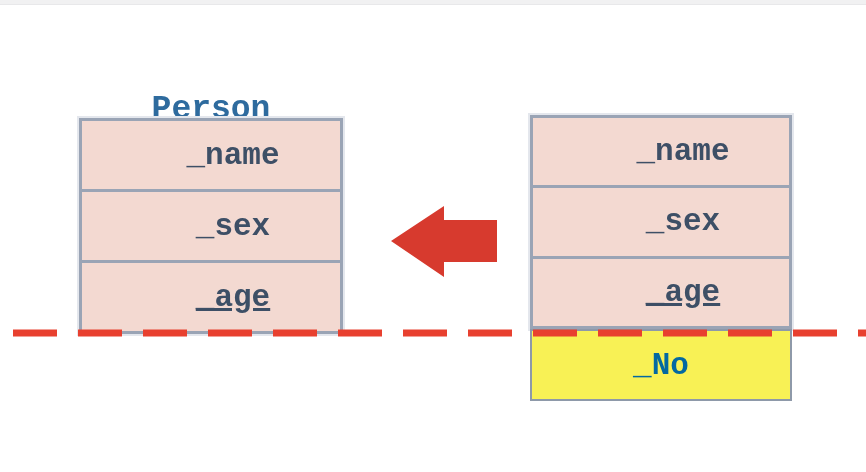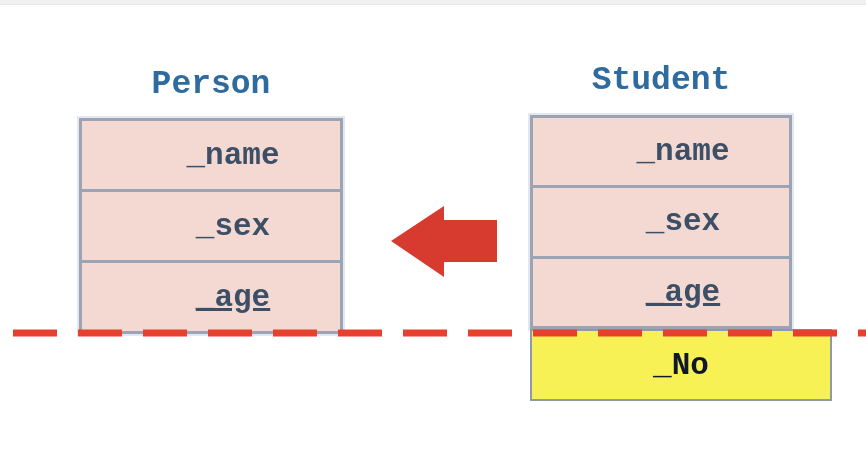--- a/index.html
+++ b/index.html
@@ -10,44 +10,44 @@
     overflow:hidden;
     font-family:"Liberation Mono","DejaVu Sans Mono",monospace;
   }
   .top-strip{
     position:absolute;left:0;top:0;width:866px;height:4px;
     background:#f1f1f2;border-bottom:1px solid #e8e8ea;
   }
   .class-title{
     position:absolute;
     font-size:33px;font-weight:bold;color:#2e6b9e;
-    text-align:center;letter-spacing:0px;white-space:nowrap;
+    text-align:center;letter-spacing:0px;white-space:nowrap;margin-top:25px;
   }
   .person-title{left:79px;top:66px;width:264px;}
   .student-title{left:530px;top:62px;width:262px;}
   .class-box{
     position:absolute;box-sizing:border-box;
     border:3px solid #9aa4b5;outline:2px solid #e4e7ed;
     background:#f3d9d1;
     display:flex;flex-direction:column;
   }
   .person-box{left:79px;top:118px;width:264px;height:216px;}
   .student-box{left:530px;top:115px;width:262px;height:214px;}
   .field-row{
     flex:1;display:flex;align-items:center;justify-content:center;
     border-bottom:3px solid #9aa4b5;
     font-size:31px;font-weight:bold;color:#3d4f66;padding-left:44px;
   }
   .field-row:last-child{border-bottom:none;text-decoration:underline;}
   .highlight-box{
-    position:absolute;left:530px;top:329px;width:302px;height:72px;
+    position:absolute;left:530px;top:329px;width:262px;height:72px;
     box-sizing:border-box;
     background:#f8f155;border:2px solid #8e99a9;
     display:flex;align-items:center;justify-content:center;
-    font-size:31px;font-weight:bold;color:#0f172a;
+    font-size:31px;font-weight:bold;color:#0369a1;
   }
   .overlay{
     position:absolute;left:0;top:0;width:866px;height:472px;
     pointer-events:none;
   }
 </style>
 </head>
 <body>
 
 <div class="canvas">
@@ -61,21 +61,20 @@
       <span>_name</span>
     </div>
     <div class="field-row">
       <span>_sex</span>
     </div>
     <div class="field-row">
       <span>_age</span>
     </div>
   </div>
 
-  <div class="class-title student-title">Student</div>
 
   <div class="class-box student-box">
     <div class="field-row">
       <span>_name</span>
     </div>
     <div class="field-row">
       <span>_sex</span>
     </div>
     <div class="field-row">
       <span>_age</span>

